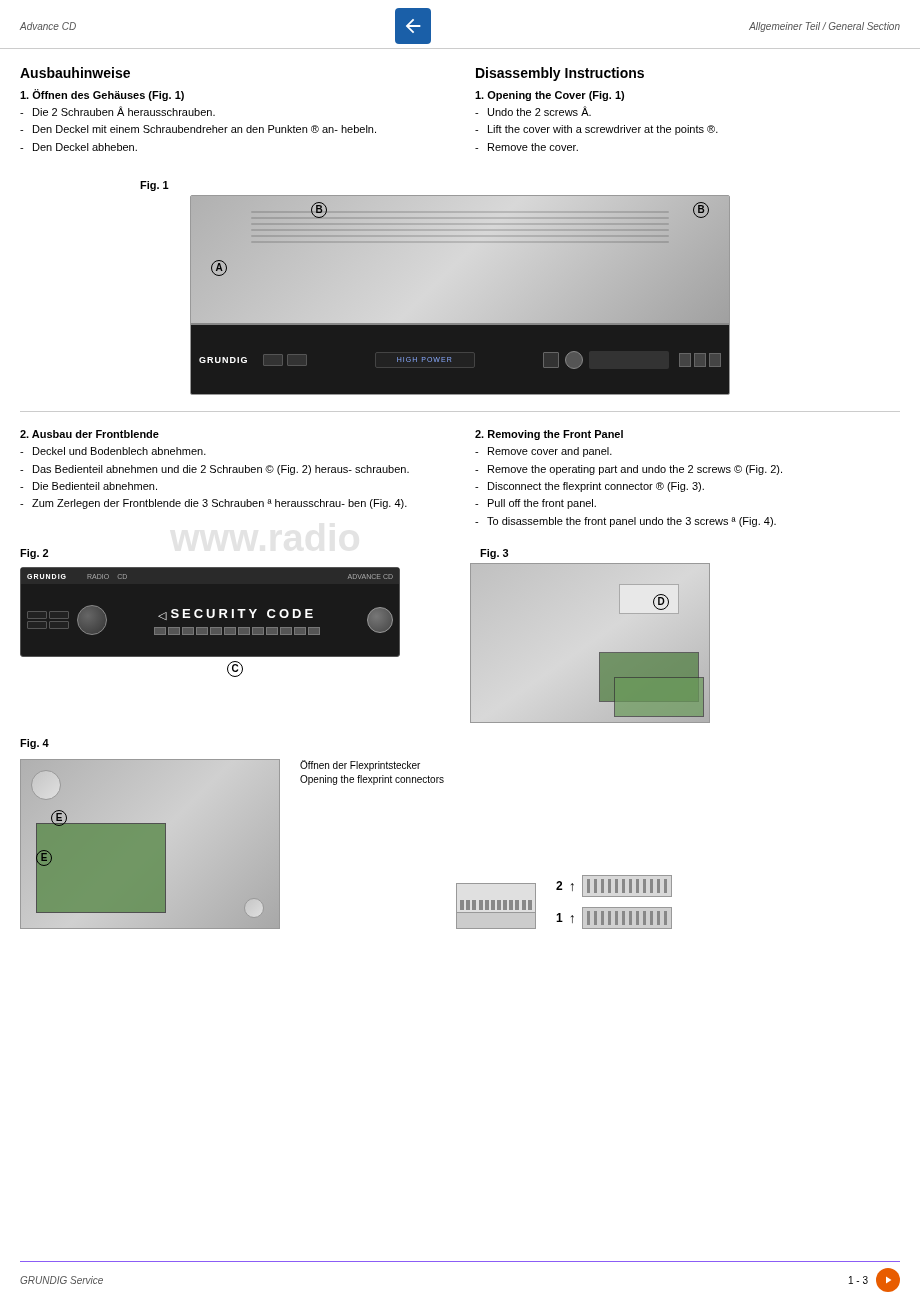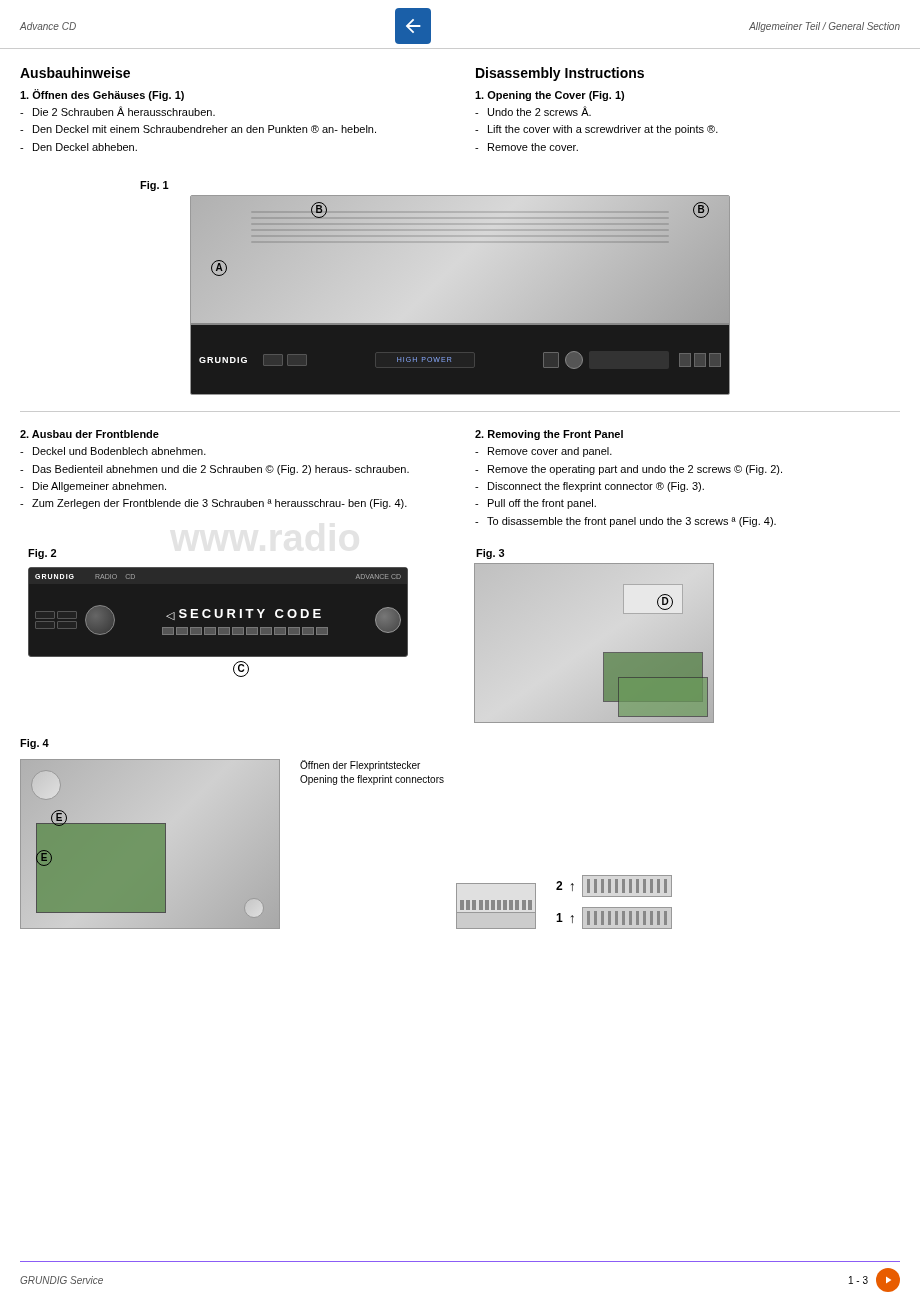--- a/index.html
+++ b/index.html
@@ -538,21 +538,21 @@
   </div>
 
   <hr class="section-divider">
 
   <div class="two-col section2-area">
     <div class="col-left">
       <div class="subsection-title">2. Ausbau der Frontblende</div>
       <ul class="bullet-list">
         <li>Deckel und Bodenblech abnehmen.</li>
         <li>Das Bedienteil abnehmen und die 2 Schrauben © (Fig. 2) heraus- schrauben.</li>
-        <li>Die Allgemeiner abnehmen.</li>
+        <li>Die Bedienteil abnehmen.</li>
         <li>Zum Zerlegen der Frontblende die 3 Schrauben ª herausschrau- ben (Fig. 4).</li>
       </ul>
     </div>
     <div class="col-right">
       <div class="subsection-title">2. Removing the Front Panel</div>
       <ul class="bullet-list">
         <li>Remove cover and panel.</li>
         <li>Remove the operating part and undo the 2 screws © (Fig. 2).</li>
         <li>Disconnect the flexprint connector ® (Fig. 3).</li>
         <li>Pull off the front panel.</li>
@@ -560,21 +560,21 @@
       </ul>
     </div>
   </div>
 
   <div style="position:relative;height:0;">
     <div class="watermark-text">www.radio</div>
   </div>
 
   <div style="display:flex;gap:20px;margin-top:10px;">
 
-    <div style="flex:1;margin-left:8px;">
+    <div style="flex:1;">
       <div class="fig-label" style="margin-left:0;">Fig. 2</div>
       <div class="fig2-container">
         <div class="fig2-player">
 
           <div class="fig2-top-bar">
             <span class="fig2-brand">GRUNDIG</span>
             <div style="display:flex;gap:8px;margin-left:10px;">
               <span style="color:#aaa;font-size:7px;">RADIO</span>
               <span style="color:#aaa;font-size:7px;">CD</span>
             </div>
@@ -620,21 +620,21 @@
             <div class="fig2-knob-right"></div>
           </div>
         </div>
         <div class="marker-c">
           <span class="circle-marker">C</span>
         </div>
       </div>
     </div>
 
     <div style="flex:1;">
-      <div class="fig-label" style="margin-left:2px;">Fig. 3</div>
+      <div class="fig-label" style="margin-left:10px;">Fig. 3</div>
       <div class="fig3-container">
 
         <div style="position:absolute;bottom:0;left:0;right:0;top:0;background:linear-gradient(145deg,#c0c0c0,#d8d8d8,#b0b0b0);"></div>
         <div class="fig3-inner"></div>
         <div class="fig3-board"></div>
         <div style="position:absolute;top:30px;right:40px;">
           <span class="circle-marker">D</span>
         </div>
         <div style="position:absolute;bottom:5px;right:5px;width:90px;height:40px;background:#6a9a5a;border:1px solid #333;opacity:0.7;"></div>
       </div>

